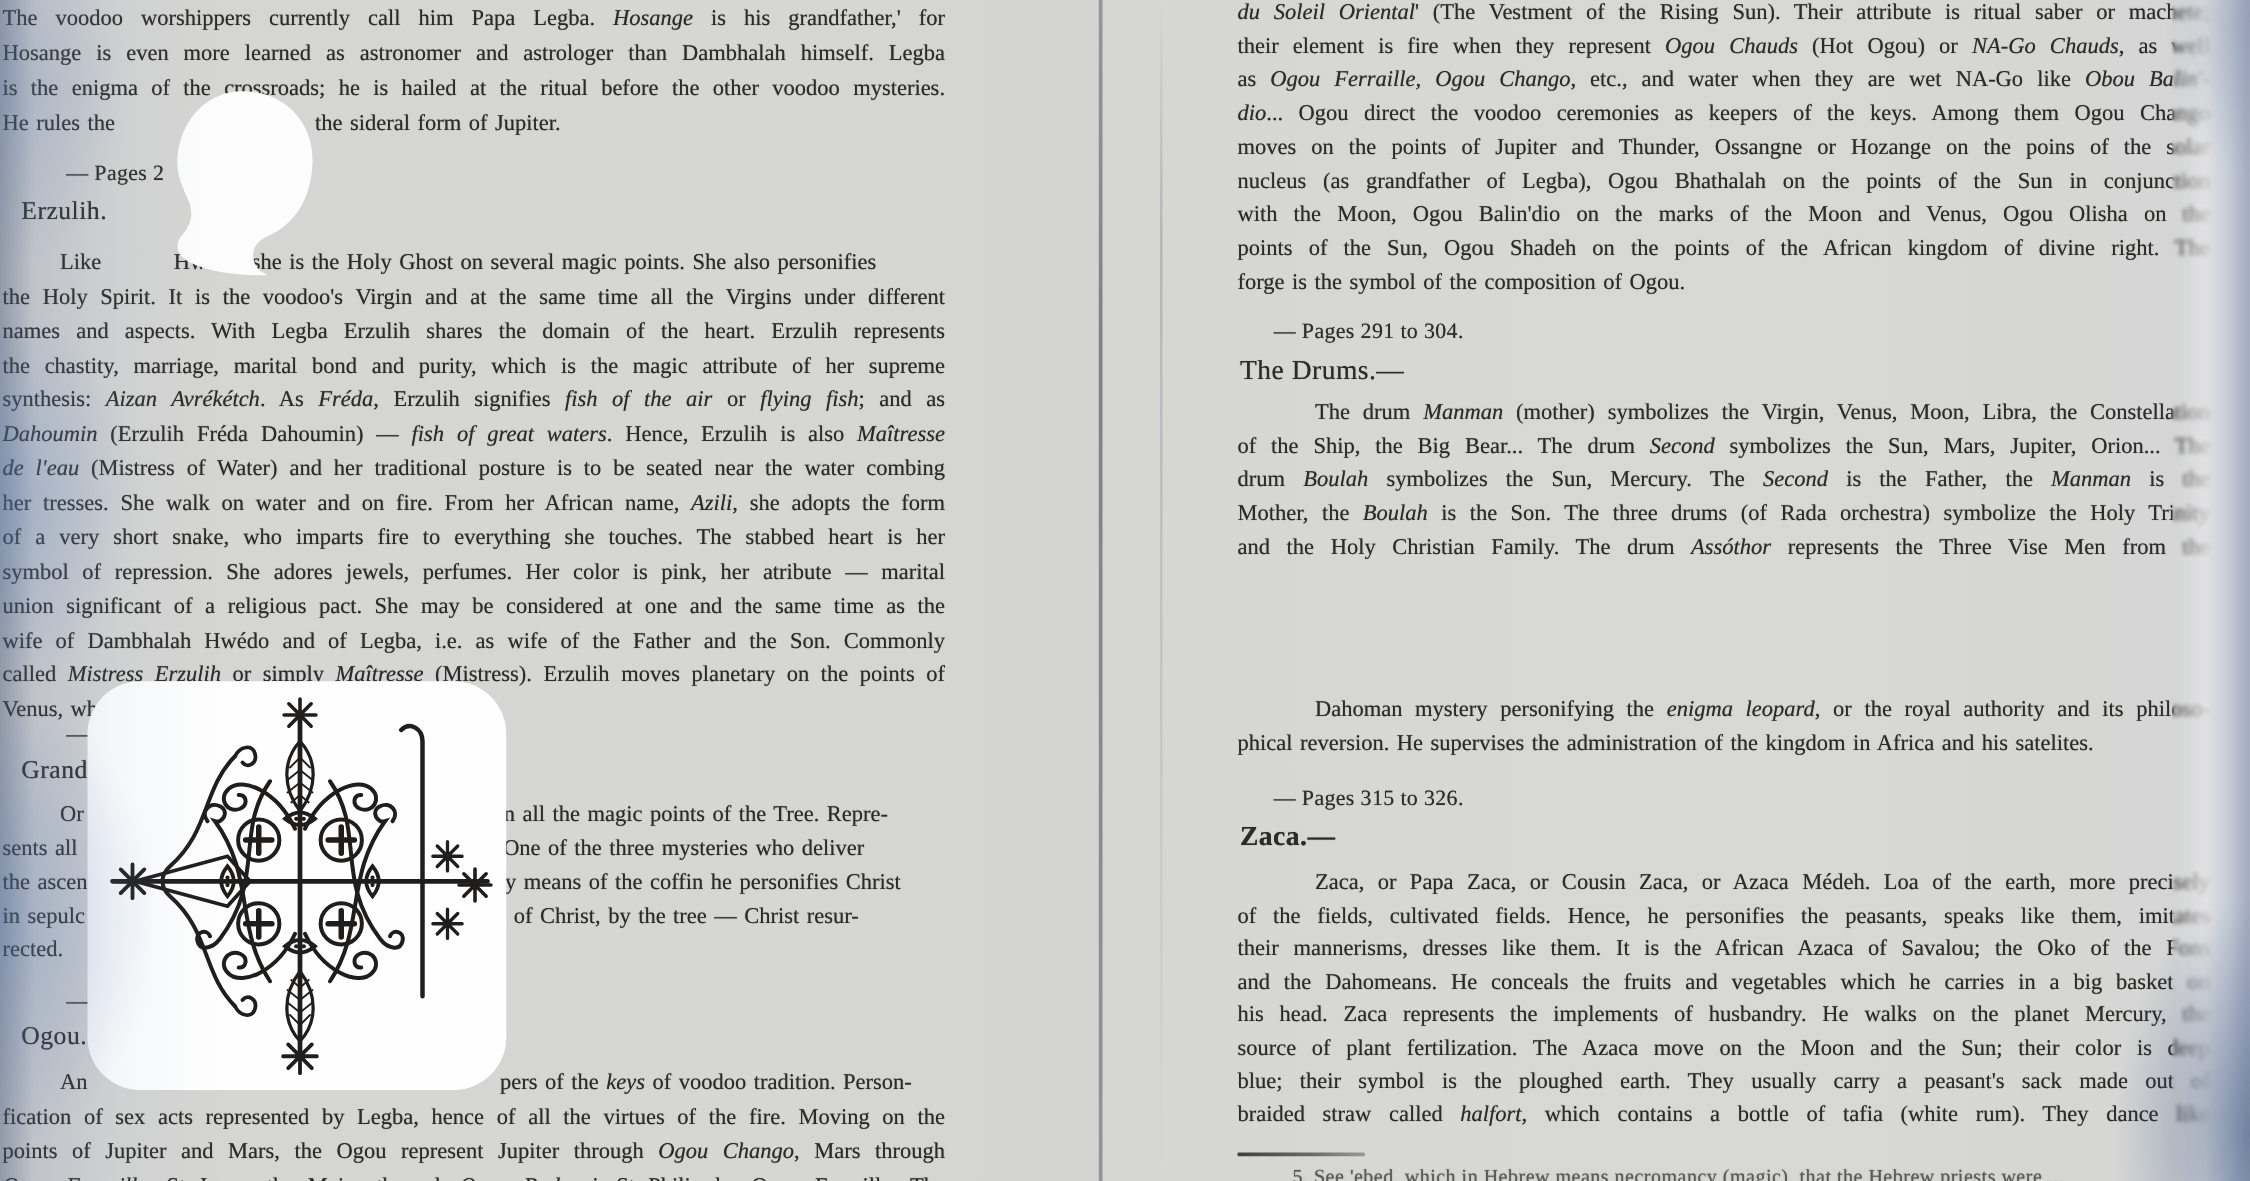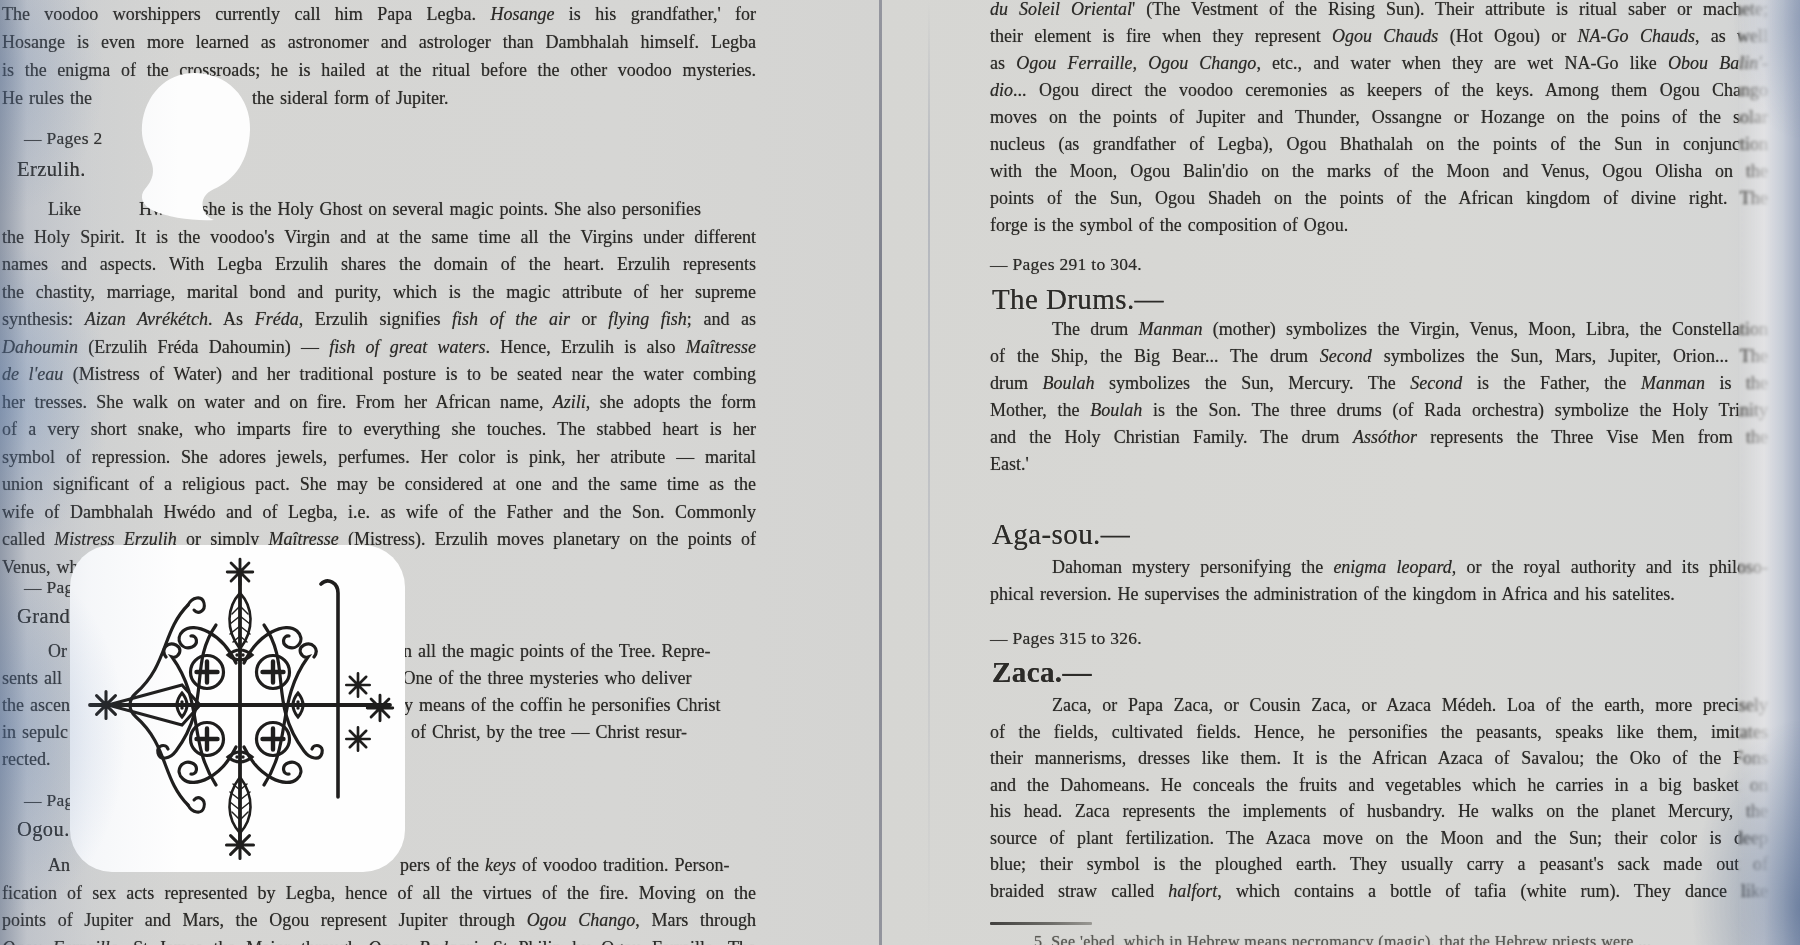--- a/index.html
+++ b/index.html
@@ -18,25 +18,25 @@
   .sec{position:absolute;left:0;width:100%;}
   .ln{
     white-space:nowrap;
     text-align:justify;text-align-last:justify;
     font-size:18px;line-height:inherit;
     word-spacing:1.5px;
     text-shadow:0 0 .7px rgba(44,43,40,.65);
   }
   .ln.end{text-align-last:left;}
   .ln .gap{display:inline-block;height:2px;}
-  .marker{font-size:17.5px;letter-spacing:.3px;text-shadow:0 0 .7px rgba(44,43,40,.6);}
+  .marker{font-size:17.5px;letter-spacing:.3px;text-shadow:0 0 .7px rgba(44,43,40,.6);margin-left:29px;}
   #left-col .marker{left:22px;}
   .heading{font-size:20.5px;letter-spacing:.4px;text-shadow:0 0 .6px rgba(30,30,28,.7);}
   #left-col .heading{left:15px;}
-  #right-col .heading{font-size:29px;left:2px;}
+  #right-col .heading{font-size:22px;left:2px;}
   #right-col .marker{left:0px;}
   i{font-style:italic;}
   
   #blob{position:absolute;left:124px;top:70px;width:132px;height:152px;z-index:30;}
   
   #veve-card{
     position:absolute;left:70px;top:545px;width:335px;height:327px;
     background:#fefefe;border-radius:42px;z-index:30;
   }
   #veve-card svg{position:absolute;left:0;top:0;}
@@ -209,23 +209,21 @@
         <div class="ln end">forge is the symbol of the composition of Ogou.</div>
       </div>
       <div class="sec marker" style="top: 254px;">— Pages 291 to 304.</div>
       <div class="sec heading" style="top: 283px;">The Drums.—</div>
       <div class="sec para" style="top: 316px; line-height: 27px;">
         <div class="ln" style="padding-left: 62px;">The drum <i>Manman</i> (mother) symbolizes the Virgin, Venus, Moon, Libra, the Constellation</div>
         <div class="ln">of the Ship, the Big Bear... The drum <i>Second</i> symbolizes the Sun, Mars, Jupiter, Orion... The</div>
         <div class="ln">drum <i>Boulah</i> symbolizes the Sun, Mercury. The <i>Second</i> is the Father, the <i>Manman</i> is the</div>
         <div class="ln">Mother, the <i>Boulah</i> is the Son. The three drums (of Rada orchestra) symbolize the Holy Trinity</div>
         <div class="ln">and the Holy Christian Family. The drum <i>Assóthor</i> represents the Three Vise Men from the</div>
-        <div class="ln end">East.'</div>
-      </div>
-      <div class="sec heading" style="top: 518px;">Aga-sou.—</div>
+      </div>
       <div class="sec para" style="top: 554px; line-height: 27px;">
         <div class="ln" style="padding-left: 62px;">Dahoman mystery personifying the <i>enigma leopard</i>, or the royal authority and its philoso-</div>
         <div class="ln end">phical reversion. He supervises the administration of the kingdom in Africa and his satelites.</div>
       </div>
       <div class="sec marker" style="top: 628px;">— Pages 315 to 326.</div>
       <div class="sec heading" style="top: 656px; font-weight: bold;">Zaca.—</div>
       <div class="sec para" style="top: 692px; line-height: 26.5px;">
         <div class="ln" style="padding-left: 62px;">Zaca, or Papa Zaca, or Cousin Zaca, or Azaca Médeh. Loa of the earth, more precisely</div>
         <div class="ln">of the fields, cultivated fields. Hence, he personifies the peasants, speaks like them, imitates</div>
         <div class="ln">their mannerisms, dresses like them. It is the African Azaca of Savalou; the Oko of the Fons</div>

